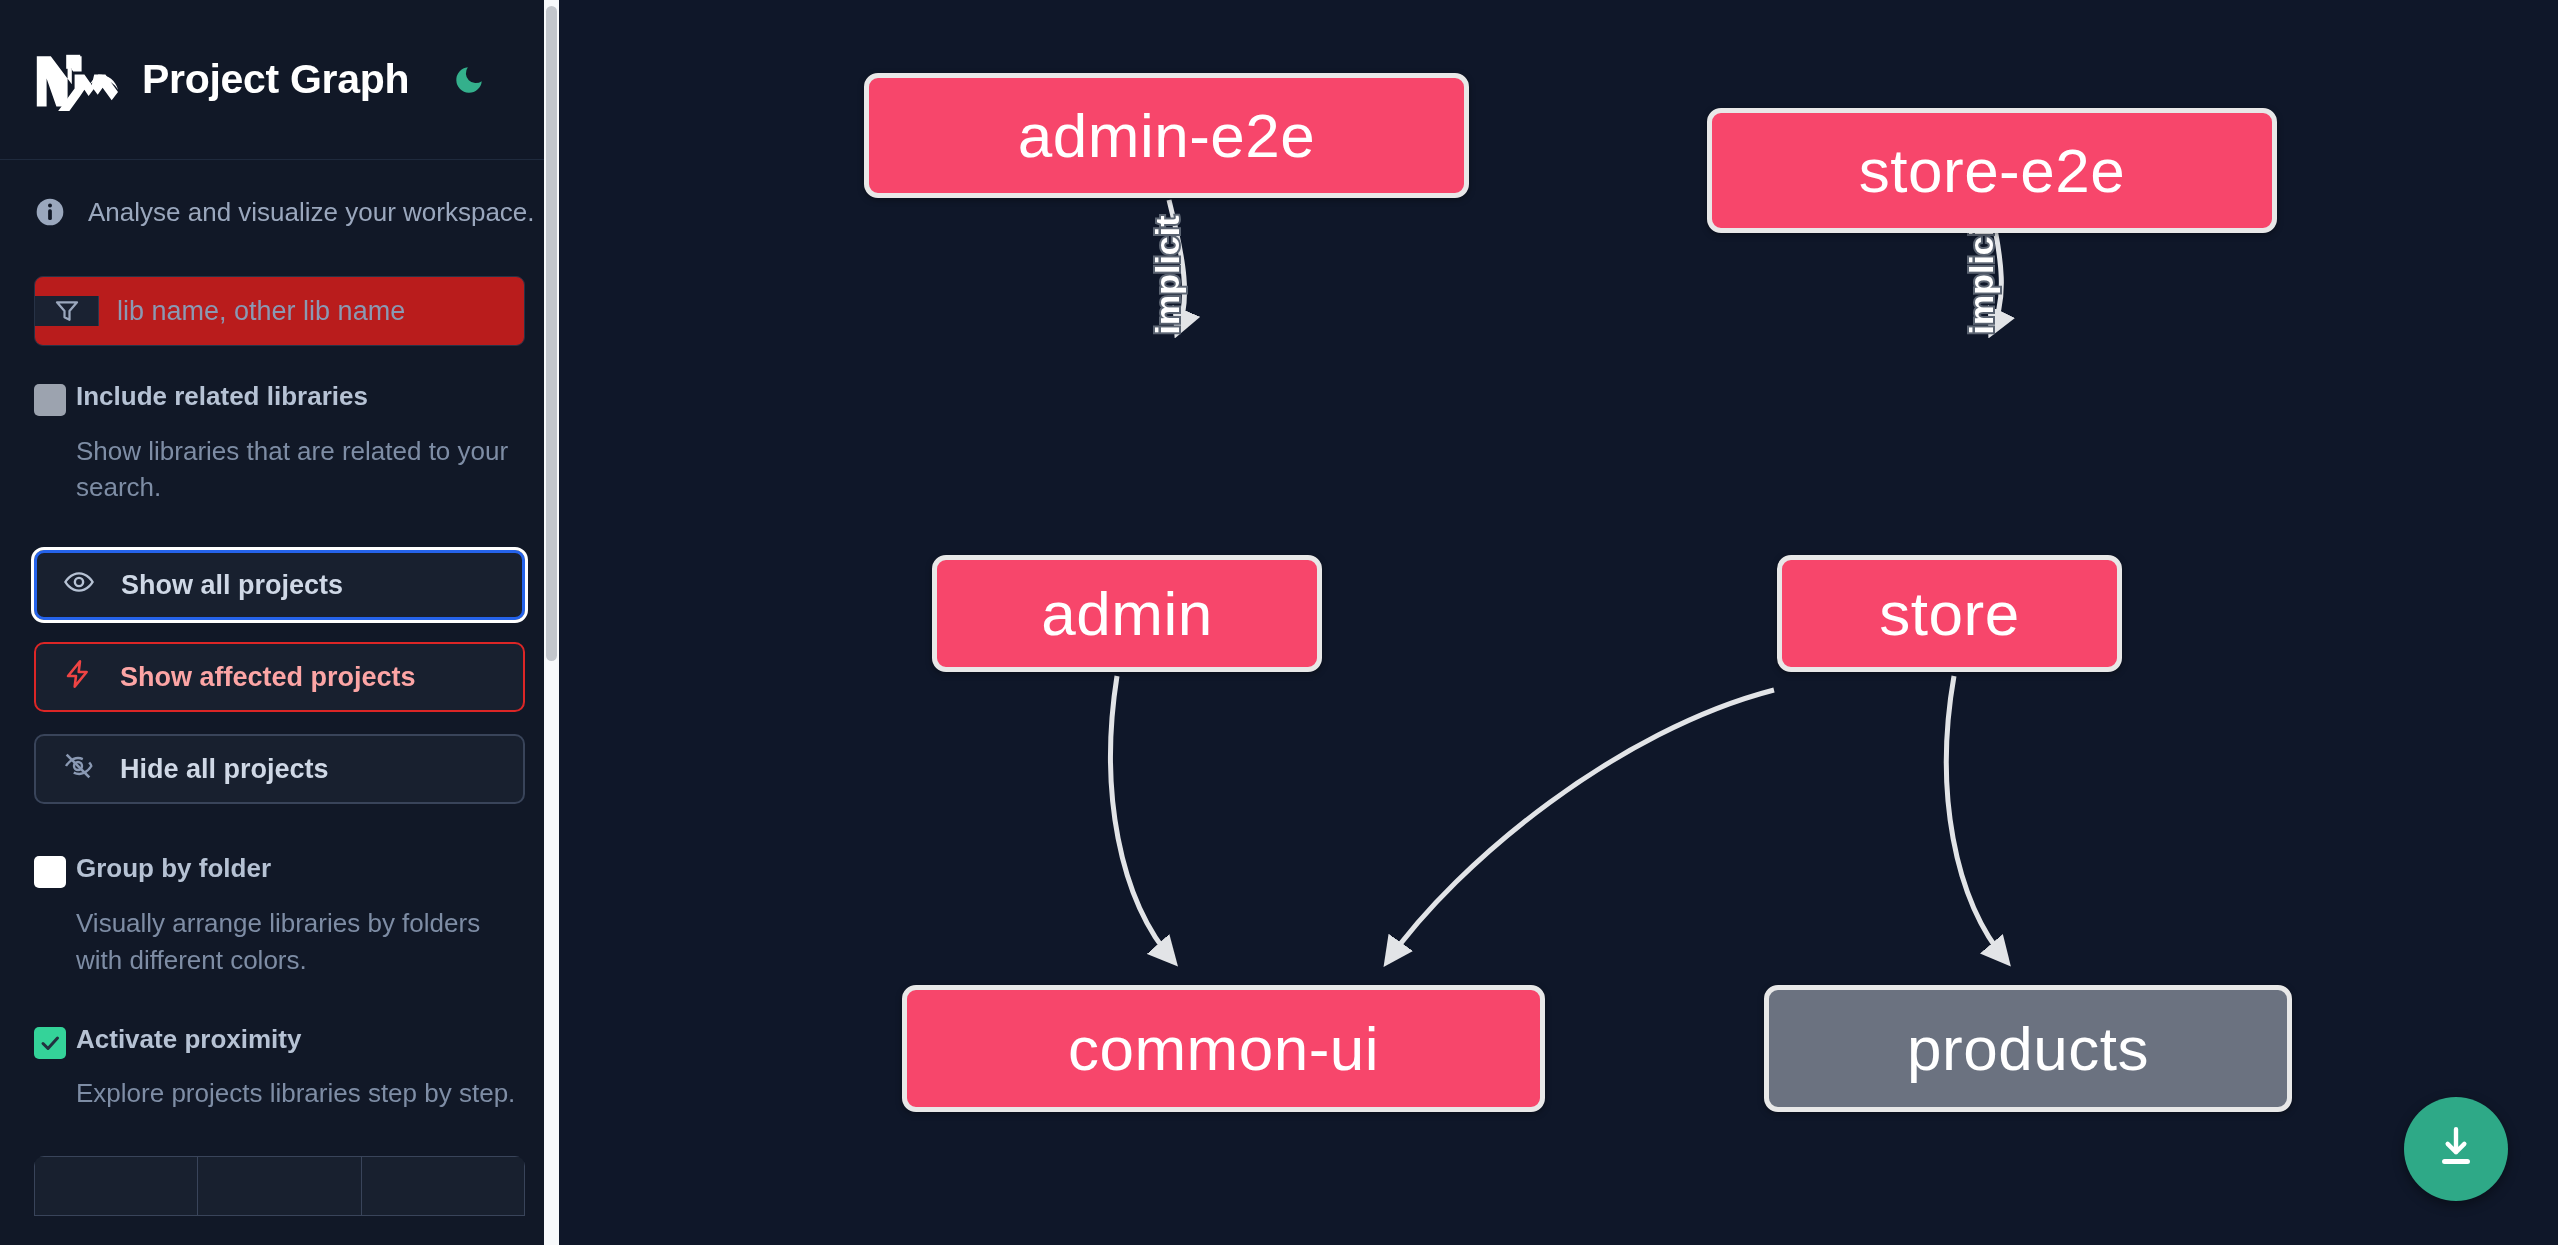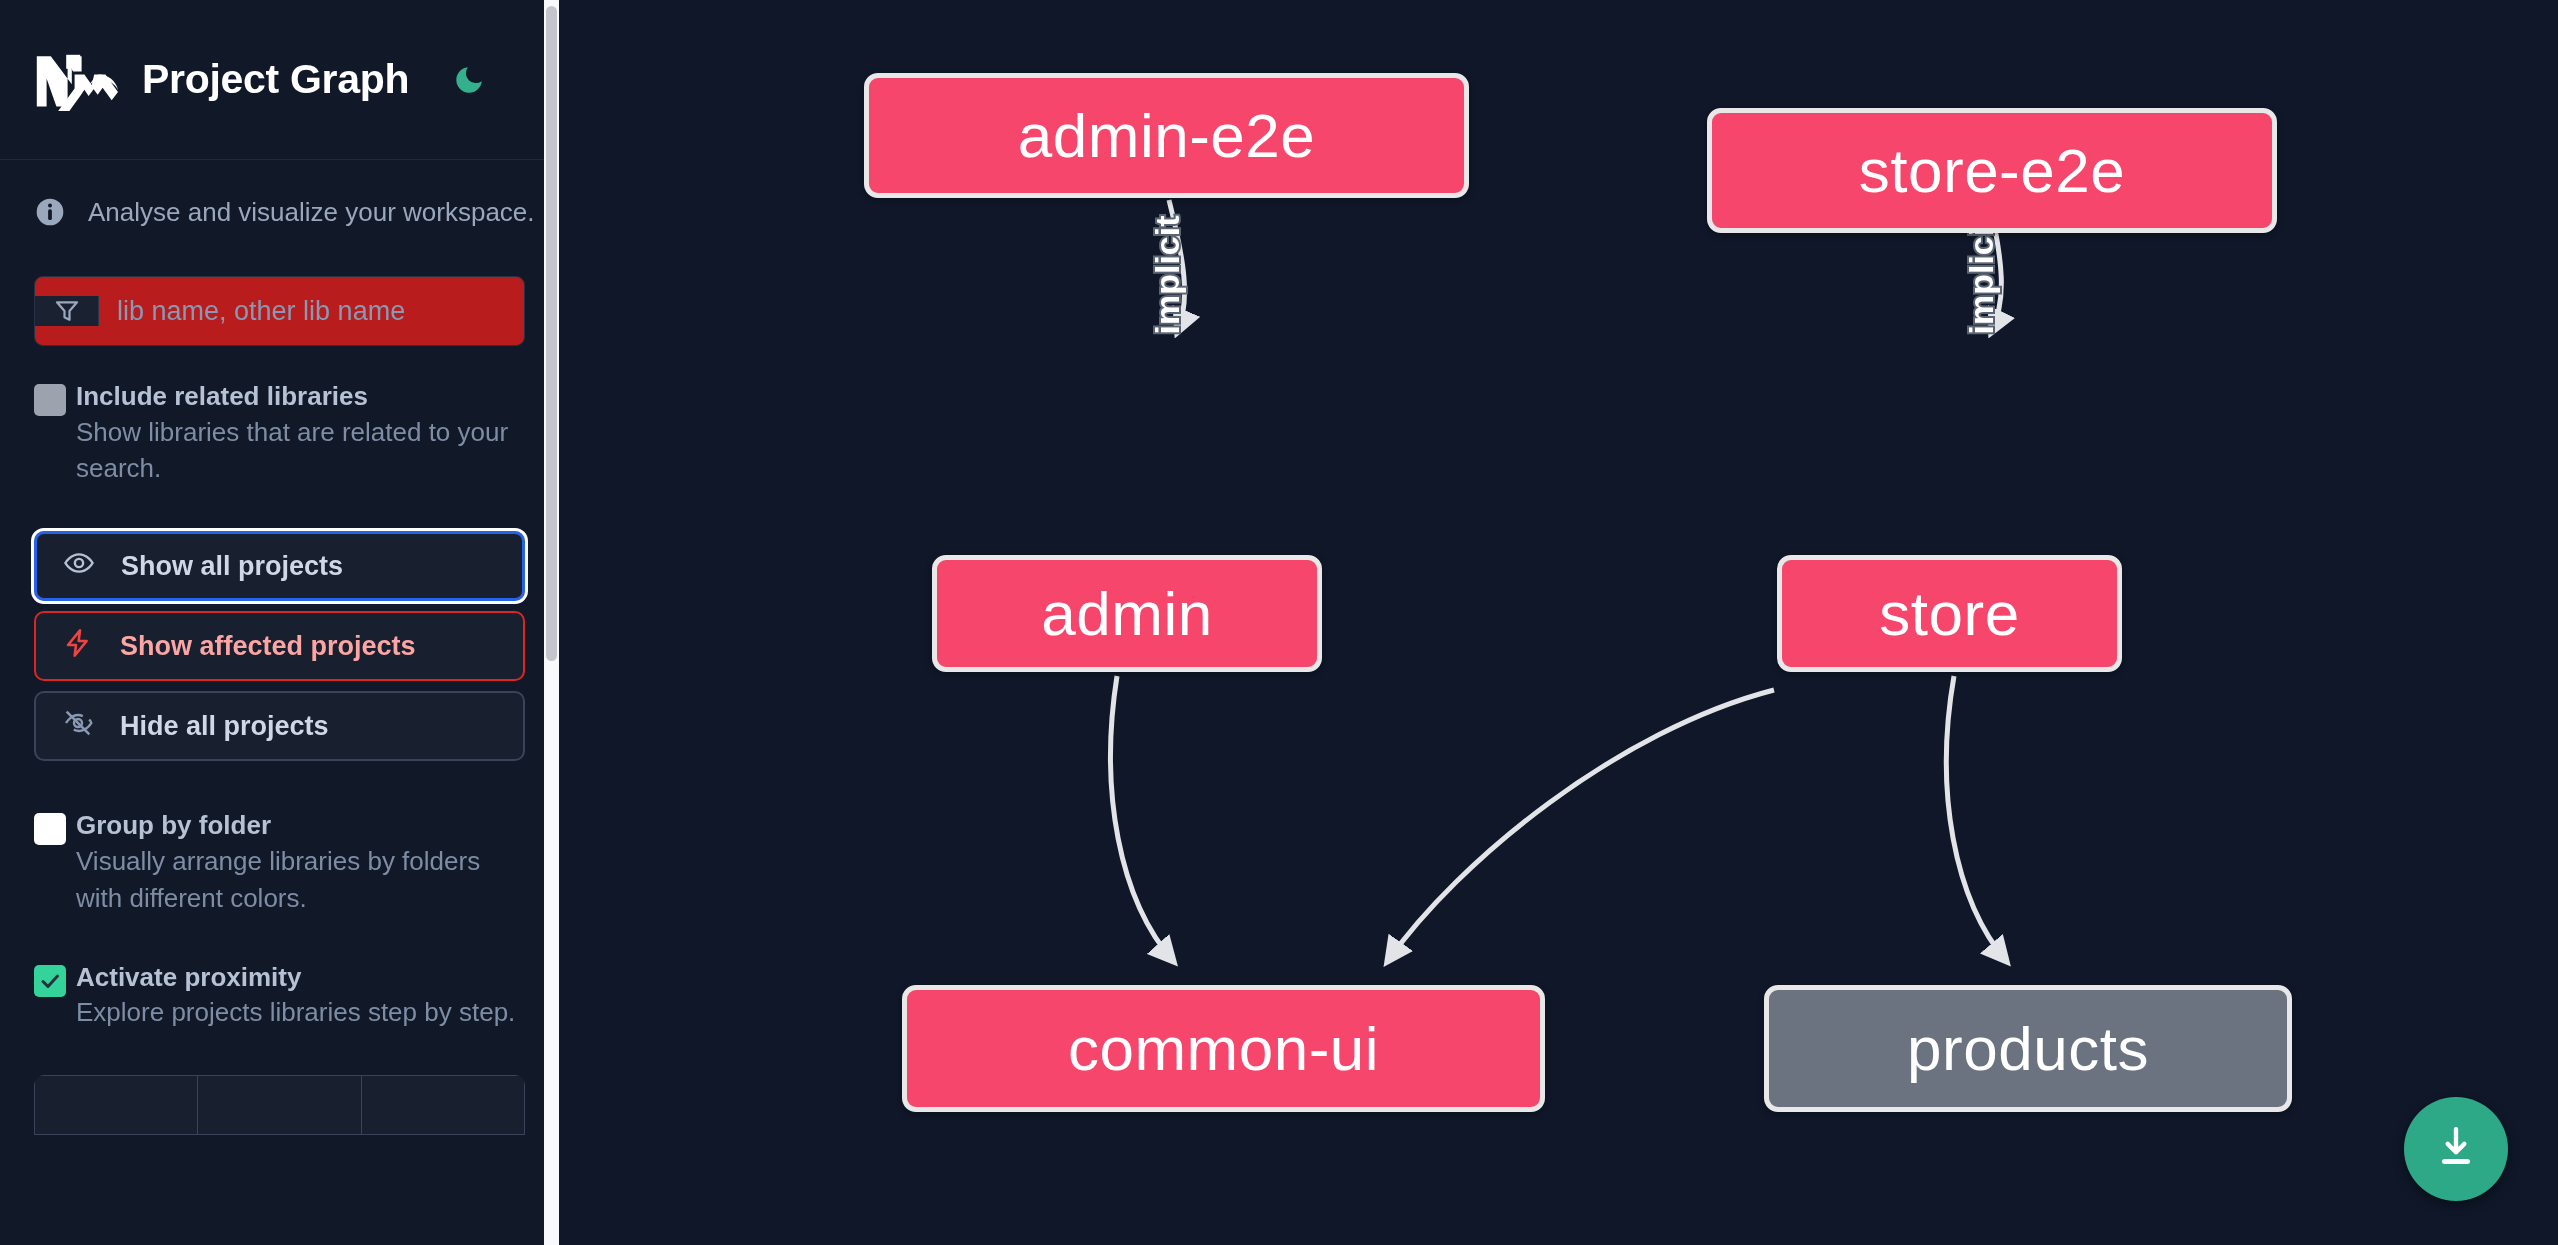--- a/index.html
+++ b/index.html
@@ -75,24 +75,24 @@
   .cb-box {
     width: 32px; height: 32px; border-radius: 5px; flex: 0 0 32px;
     margin-top: 4px; cursor: pointer;
     display: flex; align-items: center; justify-content: center;
   }
   .cb-box.gray { background: #9ca3af; }
   .cb-box.white { background: #ffffff; }
   .cb-box.green { background: #34d399; }
   .cb-texts { flex: 1; }
   .cb-title { font-size: 26px; font-weight: 700; color: #b6c2d4; line-height: 1.25; }
-  .cb-desc { font-size: 26px; color: #7e8da5; line-height: 1.42; margin-top: 1px; }
-
-  
-  .btn-stack { margin-top: 44px; display: flex; flex-direction: column; gap: 10px; }
+  .cb-desc { font-size: 26px; color: #7e8da5; line-height: 1.42; margin-top: 20px; }
+
+  
+  .btn-stack { margin-top: 44px; display: flex; flex-direction: column; gap: 22px; }
   .gbtn {
     height: 70px; border-radius: 10px;
     display: flex; align-items: center; gap: 26px;
     padding: 0 26px; cursor: pointer;
     background: #18202f;
     font-size: 27px; font-weight: 700;
   }
   .gbtn.focus {
     border: 3px solid #2563eb;
     outline: 3px solid #ffffff;

